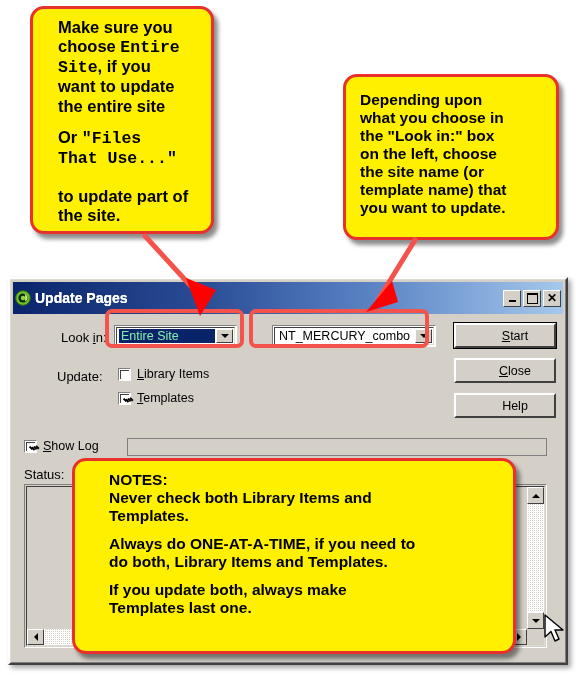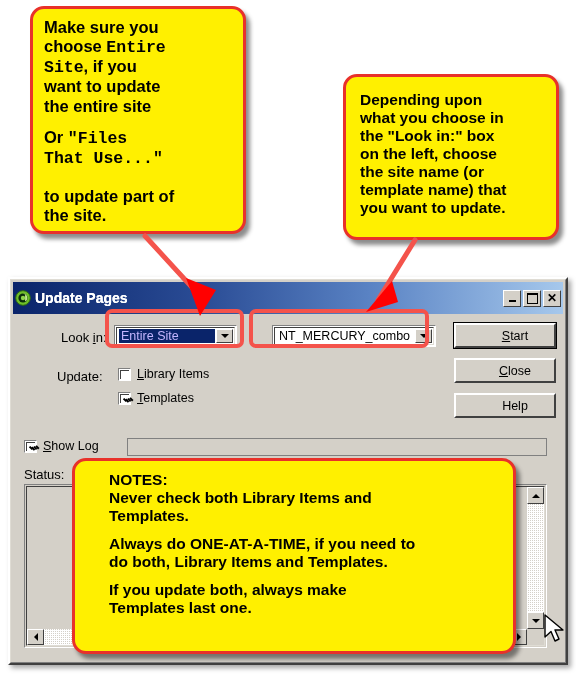--- a/index.html
+++ b/index.html
@@ -25,21 +25,21 @@
   .callout .ctext{
     font-weight:bold;
     color:#000;
     line-height:1.16;
   }
   .mono{
     font-family:"Liberation Mono","DejaVu Sans Mono",monospace;
     font-weight:bold;
   }
   #callout-entire-site{
-    left:30px;top:6px;width:216px;height:228px;
+    left:30px;top:6px;width:184px;height:228px;padding-left:14px;
   }
   #callout-entire-site .ctext{
     font-size:16.5px;padding:9px 6px 0 11px;
   }
   #callout-look-in{
     left:343px;top:74px;width:216px;height:166px;
   }
   #callout-look-in .ctext{
     font-size:15.5px;padding:14px 7px 0 14px;
   }
@@ -130,21 +130,21 @@
     position:absolute;left:1px;top:1px;right:1px;bottom:1px;
     border-top:1px solid #404040;border-left:1px solid #404040;
     border-right:1px solid #DFDCD4;border-bottom:1px solid #DFDCD4;
     background:#fff;box-sizing:border-box;
   }
   .combo .val{
     position:absolute;left:2px;top:1px;right:19px;bottom:1px;
     font-size:12.5px;display:flex;align-items:center;padding-left:2px;
     white-space:nowrap;overflow:hidden;
   }
-  .combo.sel .val{background:#0A246A;color:#c4b5fd;}
+  .combo.sel .val{background:#0A246A;color:#86efac;}
   .combo .arrowbtn{
     position:absolute;right:1px;top:1px;width:17px;bottom:1px;
     background:#D4D0C8;
     border-top:1px solid #FFFFFF;border-left:1px solid #FFFFFF;
     border-right:1px solid #404040;border-bottom:1px solid #404040;
     box-sizing:border-box;display:flex;align-items:center;justify-content:center;
   }
   .tri-down{
     width:0;height:0;border-left:4px solid transparent;border-right:4px solid transparent;
     border-top:4px solid #000;

